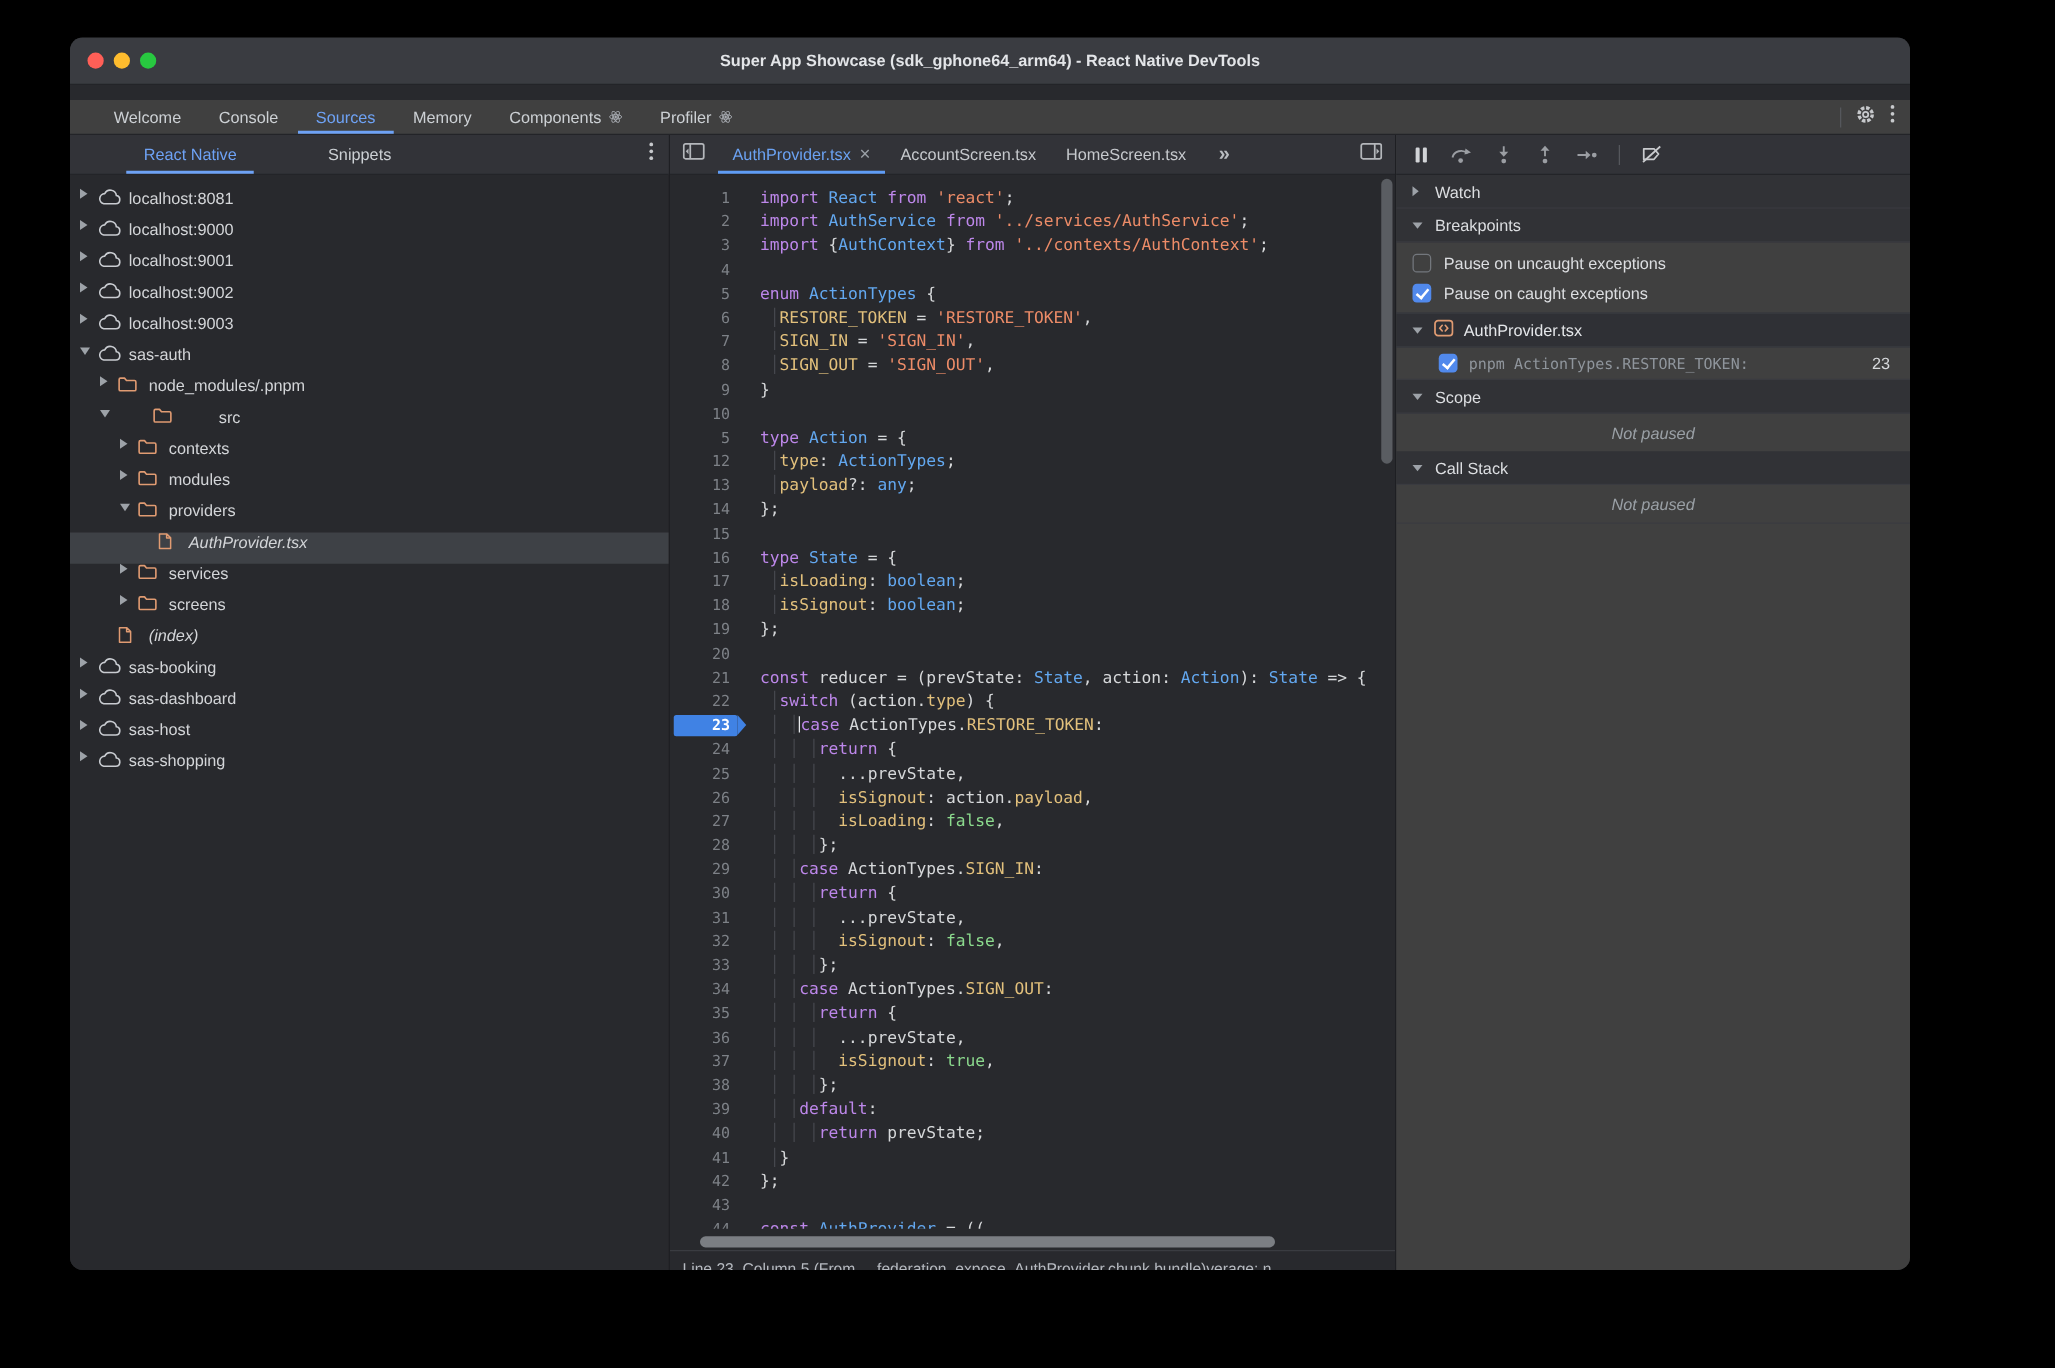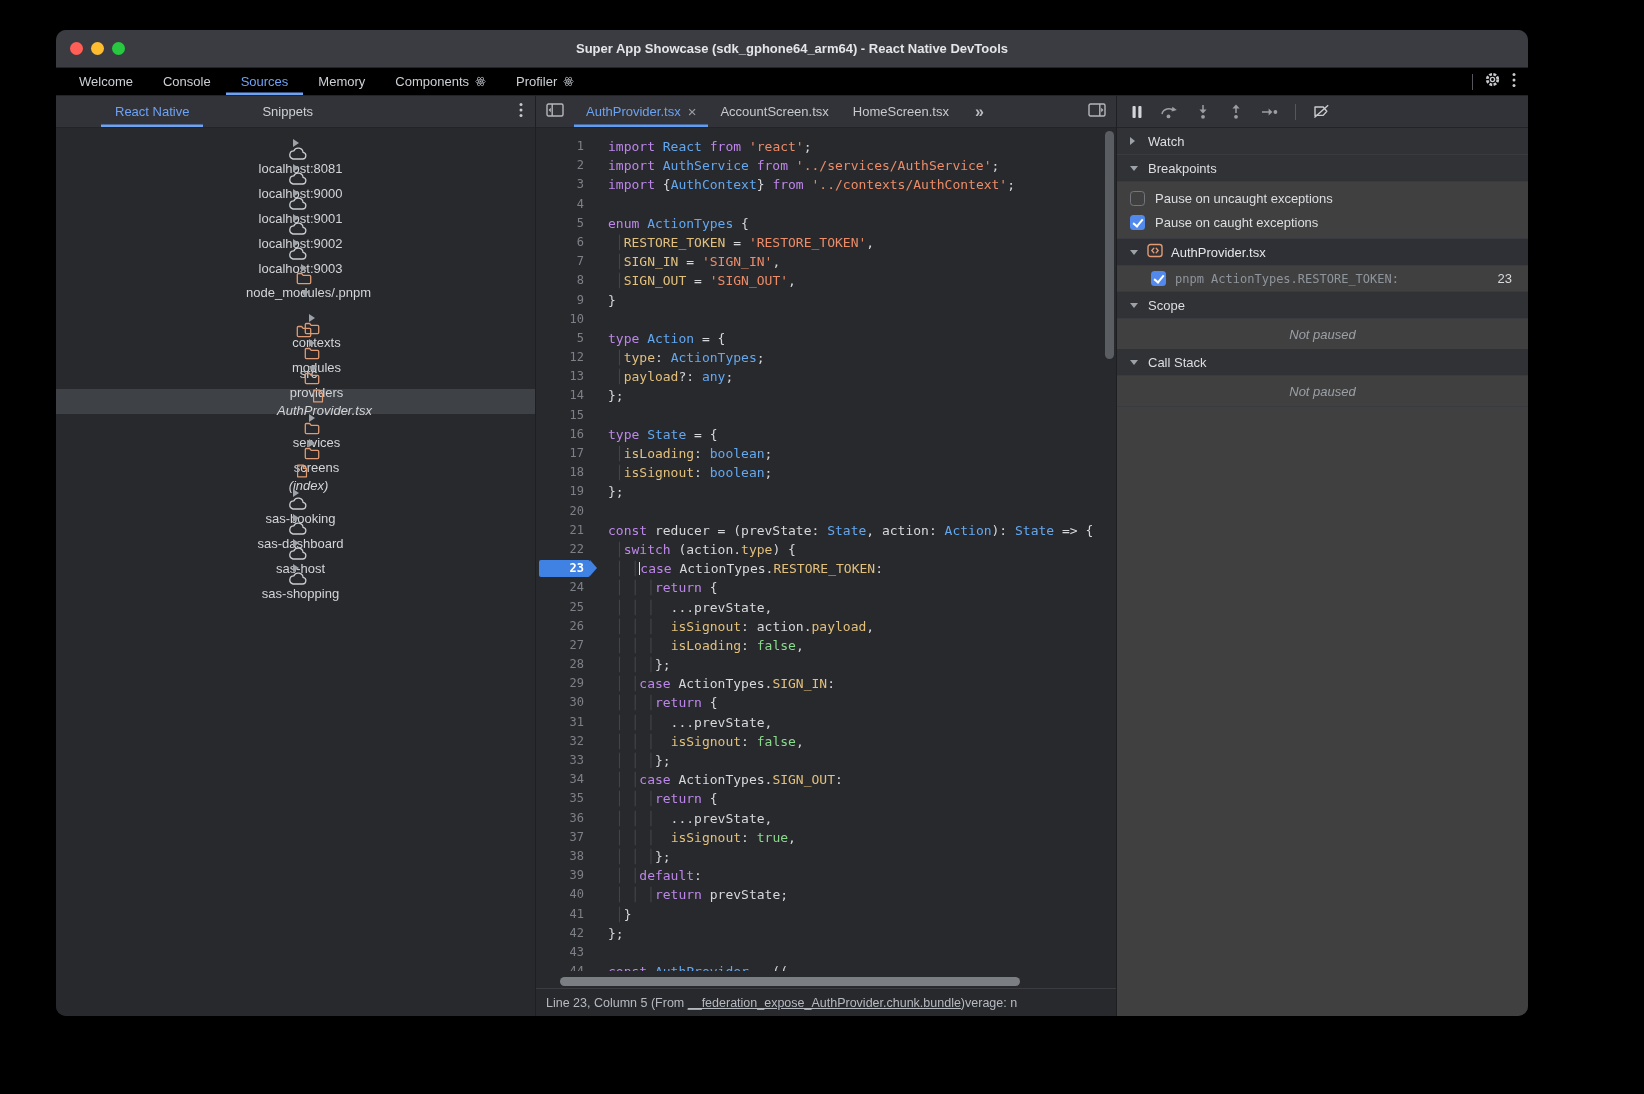--- a/index.html
+++ b/index.html
@@ -4,37 +4,37 @@
 <style>
   html,body{margin:0;padding:0;background:#000;width:1644px;height:1094px;overflow:hidden;}
   .window{position:absolute;left:56px;top:30px;width:1472px;height:986px;background:#28292d;
     border-radius:10px;overflow:hidden;font-family:"Liberation Sans",sans-serif;color:#d9dbde;}
   
   .titlebar{height:38px;background:#3a3c41;border-bottom:1px solid #232428;display:flex;align-items:center;justify-content:center;position:relative;box-sizing:border-box;}
   .titlebar .wtitle{font-size:13px;font-weight:700;color:#e3e5e8;}
   .lights{position:absolute;left:14px;top:0;bottom:0;display:flex;align-items:center;gap:8px;}
   .light{width:13px;height:13px;border-radius:50%;}
   
-  .main-tabbar{height:28px;background:#000000;border-bottom:1px solid #232428;display:flex;align-items:stretch;padding-left:8px;box-sizing:border-box;}
+  .main-tabbar{height:28px;background:#404040;border-bottom:1px solid #232428;display:flex;align-items:stretch;padding-left:20px;box-sizing:border-box;margin-top:12px;}
   .mtabs{display:flex;align-items:stretch;}
   .mtab{display:flex;align-items:center;gap:6px;padding:0 15px;font-size:13px;color:#ccd0d4;}
   .mtab.active{color:var(--accent-blue);box-shadow:inset 0 -2.5px 0 var(--accent-blue);}
   .mtb-right{margin-left:auto;display:flex;align-items:center;gap:11px;padding-right:12px;}
   .vdiv{width:1px;height:16px;background:#55575c;}
   .iconbtn{display:flex;align-items:center;justify-content:center;}
   
   .workspace{display:flex;height:920px;}
   .subbar{height:32px;background:#323338;border-bottom:1px solid #232428;display:flex;align-items:stretch;box-sizing:border-box;flex:none;}
   
   .navigator{width:480px;flex:none;border-right:1px solid #1e1f23;display:flex;flex-direction:column;background:#28292d;box-sizing:border-box;}
   .ntab{display:flex;align-items:center;padding:0 14px;font-size:13px;color:#ccd0d4;margin-left:45px;}
   .ntab.active{color:var(--accent-blue);box-shadow:inset 0 -2.5px 0 var(--accent-blue);}
   .nav-kebab{margin-left:auto;display:flex;align-items:center;padding:0 12px;}
   .tree{flex:1;padding-top:11px;overflow:hidden;}
-  .trow{height:25px;display:flex;align-items:center;font-size:13px;color:#d3d5d8;flex-direction:column;}
+  .trow{height:25px;display:flex;align-items:flex-start;font-size:13px;color:#d3d5d8;}
   .trow.sel{background:#3e4146;}
   .chev{width:14px;flex:none;display:flex;}
   .chev.r::before{content:"";width:0;height:0;border-left:6px solid #9da2a8;border-top:4.5px solid transparent;border-bottom:4.5px solid transparent;}
   .chev.d::before{content:"";width:0;height:0;border-top:6px solid #9da2a8;border-left:4.5px solid transparent;border-right:4.5px solid transparent;margin-top:2px;}
   .ticon{width:23px;flex:none;display:flex;align-items:center;}
   .tlabel{margin-left:2px;white-space:nowrap;}
   .ital{font-style:italic;}
   
   .editorcol{flex:1;display:flex;flex-direction:column;border-right:1px solid #1e1f23;min-width:0;box-sizing:border-box;}
   .paneltoggle{display:flex;align-items:center;padding:0 10px;}
@@ -219,20 +219,29 @@
           </div>
           <div class="trow" style="padding-left: 8px;">
             <span class="chev r"></span>
             <span class="ticon">
               <svg width="20" height="14" viewBox="0 0 20 14">
                 <path d="M5 12 h9.6 a3.3 3.3 0 0 0 .5-6.55 A4.9 4.9 0 0 0 5.8 3.9 A4.1 4.1 0 0 0 5 12 Z" fill="none" stroke="#c9ccd1" stroke-width="1.3" stroke-linejoin="round"></path>
               </svg>
             </span>
             <span class="tlabel">localhost:9003</span>
           </div>
+          <div class="trow" style="padding-left: 8px;">
+            <span class="chev d"></span>
+            <span class="ticon">
+              <svg width="20" height="14" viewBox="0 0 20 14">
+                <path d="M5 12 h9.6 a3.3 3.3 0 0 0 .5-6.55 A4.9 4.9 0 0 0 5.8 3.9 A4.1 4.1 0 0 0 5 12 Z" fill="none" stroke="#c9ccd1" stroke-width="1.3" stroke-linejoin="round"></path>
+              </svg>
+            </span>
+            <span class="tlabel">sas-auth</span>
+          </div>
           <div class="trow" style="padding-left: 24px;">
             <span class="chev r"></span>
             <span class="ticon">
               <svg width="16" height="13" viewBox="0 0 16 13">
                 <path d="M1.3 2.6 a1.1 1.1 0 0 1 1.1-1.1 h3.2 l1.6 1.9 h6.4 a1.1 1.1 0 0 1 1.1 1.1 v6 a1.1 1.1 0 0 1 -1.1 1.1 H2.4 a1.1 1.1 0 0 1 -1.1-1.1 Z" fill="none" stroke="#e09b72" stroke-width="1.3" stroke-linejoin="round"></path>
               </svg>
             </span>
             <span class="tlabel">node_modules/.pnpm</span>
           </div>
           <div class="trow" style="padding-left: 24px; gap: 28px;">

